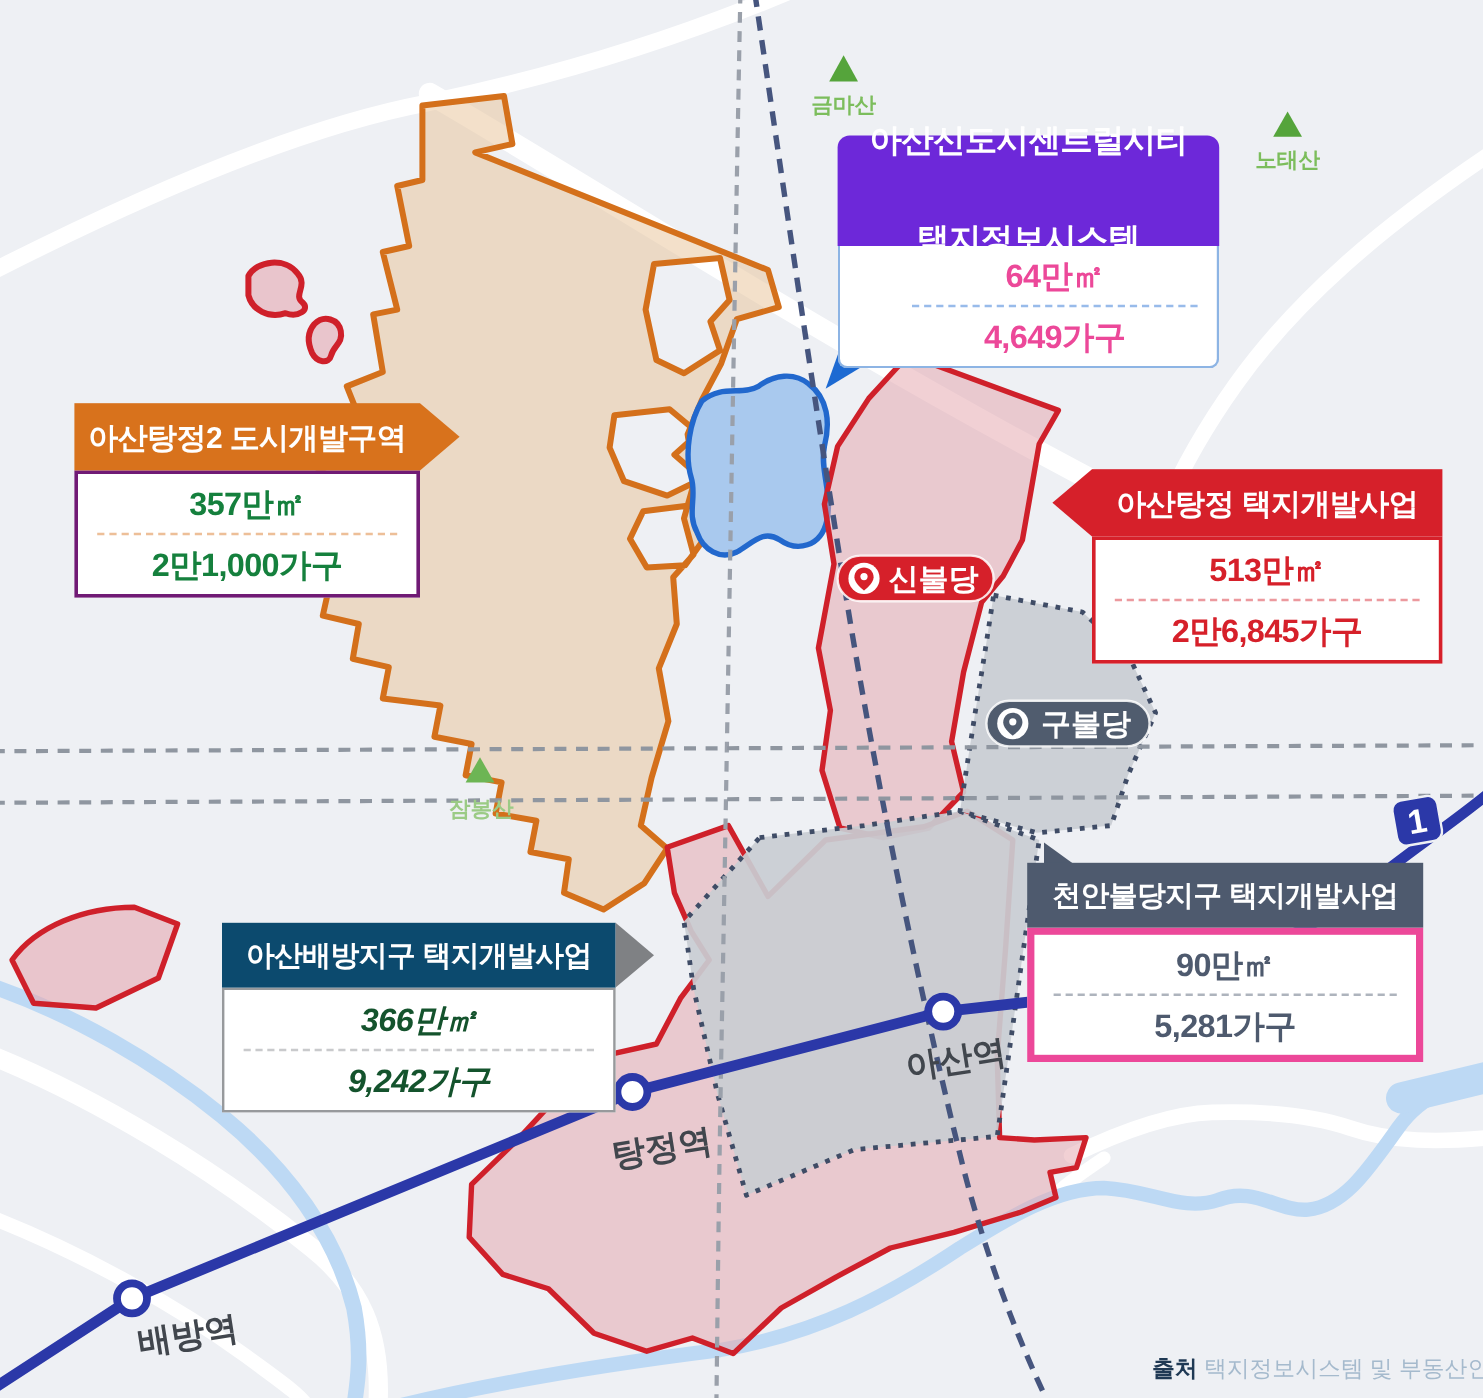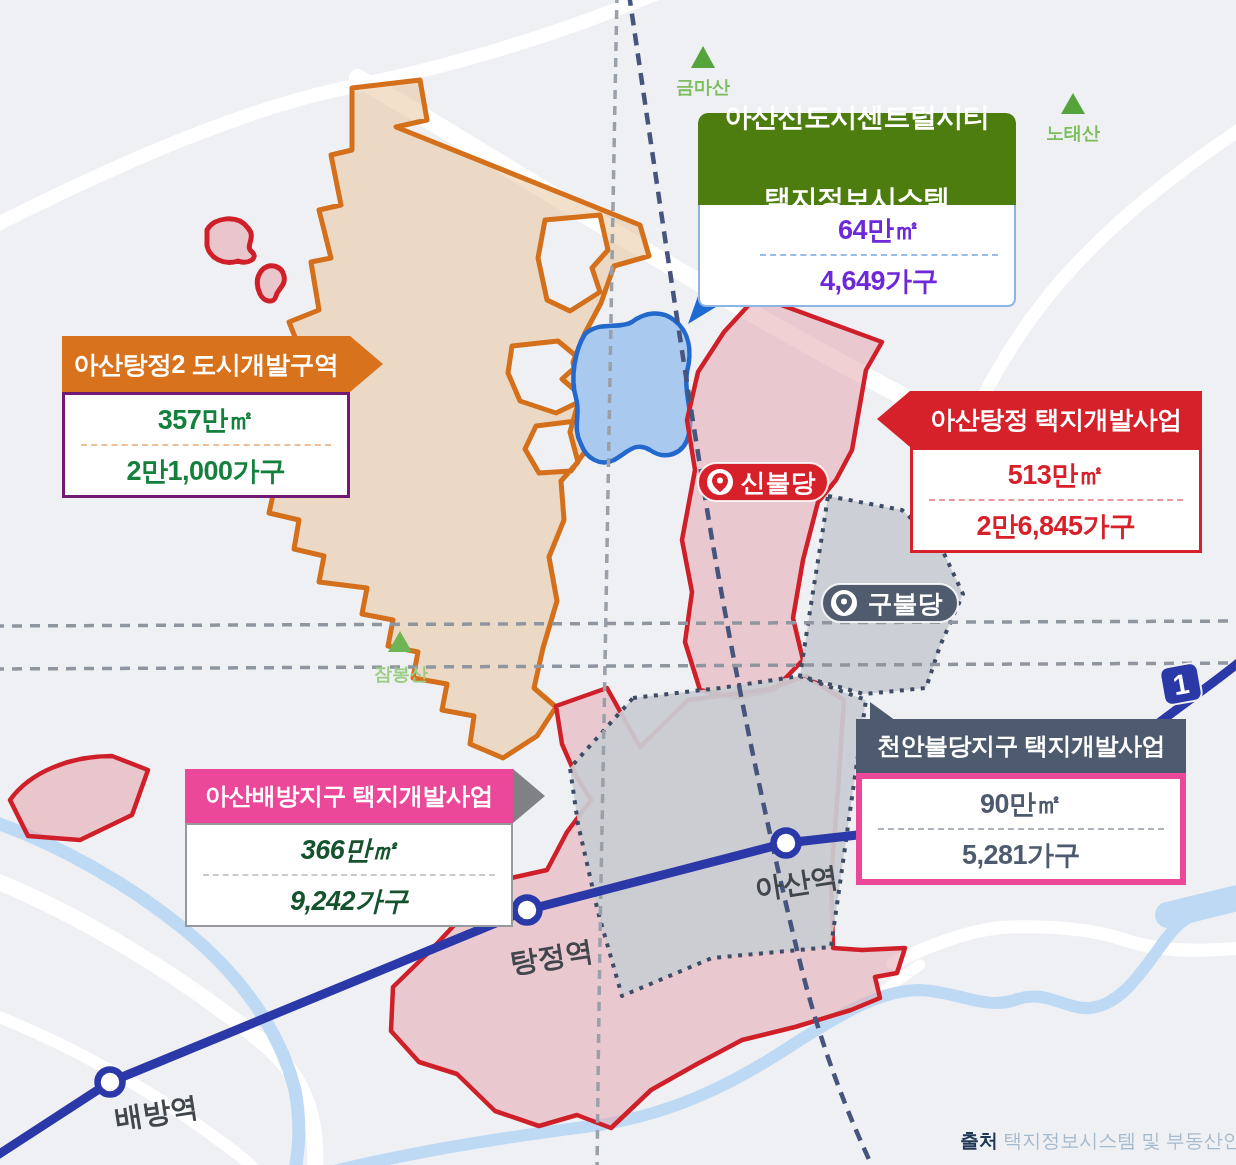--- a/index.html
+++ b/index.html
@@ -16,43 +16,43 @@
     position:relative; color:#fff; font-weight:bold; text-align:center;
     display:flex; flex-direction:column; align-items:center; justify-content:center;
     letter-spacing:-0.5px;
   }
   .co-body { background:#ffffff; text-align:center; font-weight:bold; }
   .co-val { padding:7px 0 6px 0; font-size:27px; letter-spacing:-0.5px; }
   .co-divider { border-top:2px dashed; margin:0 16px; opacity:.45; }
 
   
   #co-blue { left:698px; top:113px; width:318px; }
-  #co-blue .co-header { height:92px; background:#4d7c0f; border-radius:10px 10px 0 0; font-size:27px; line-height:1.25;gap:48px; }
-  #co-blue .co-body { border:2px solid #8db4e4; border-top:none; color:#6d28d9; border-radius:0 0 8px 8px;padding-left:44px; }
+  #co-blue .co-header { height:92px; background:#6d28d9; border-radius:10px 10px 0 0; font-size:27px; line-height:1.25;gap:48px; }
+  #co-blue .co-body { border:2px solid #8db4e4; border-top:none; color:#ec4899; border-radius:0 0 8px 8px;padding-left:44px; }
   #co-blue .co-divider { border-color:#1d6ad2; }
 
   
   #co-orange { left:62px; top:336px; width:288px; }
   #co-orange .co-header { height:56px; background:#d8721c; font-size:25px; }
   #co-orange .co-header::after { content:""; position:absolute; right:-33px; top:0;
     border-left:33px solid #d8721c; border-top:28px solid transparent; border-bottom:28px solid transparent; }
   #co-orange .co-body { border:3px solid #701a75; color:#15803d; }
   #co-orange .co-divider { border-color:#d8721c; }
 
   
   #co-red { left:910px; top:353px; width:292px; }
   #co-red .co-header { height:56px; background:#d6202a; font-size:25px;margin-top:38px; }
   #co-red .co-header::before { content:""; position:absolute; left:-33px; top:0;
     border-right:33px solid #d6202a; border-top:28px solid transparent; border-bottom:28px solid transparent; }
   #co-red .co-body { border:3px solid #d6202a; color:#d6202a;text-align:center; }
   #co-red .co-divider { border-color:#d6202a; }
 
   
   #co-gray { left:185px; top:769px; width:328px; }
-  #co-gray .co-header { height:54px; background:#ec4899; font-size:24px; }
+  #co-gray .co-header { height:54px; background:#0c4a6e; font-size:24px; }
   #co-gray .co-header::after { content:""; position:absolute; right:-32px; top:0;
     border-left:32px solid #7f8184; border-top:27px solid transparent; border-bottom:27px solid transparent; }
   #co-gray .co-body { border:2px solid #97999c; color:#14532d;font-style:italic; }
   #co-gray .co-divider { border-color:#8a8c8f; }
 
   
   #co-slate { left:856px; top:719px; width:330px; }
   #co-slate .co-header { height:54px; background:#4e5a6e; font-size:24px; }
   #co-slate .co-body { border:6px solid #ec4899; color:#4e5a6e; }
   #co-slate .co-divider { border-color:#4e5a6e; }

